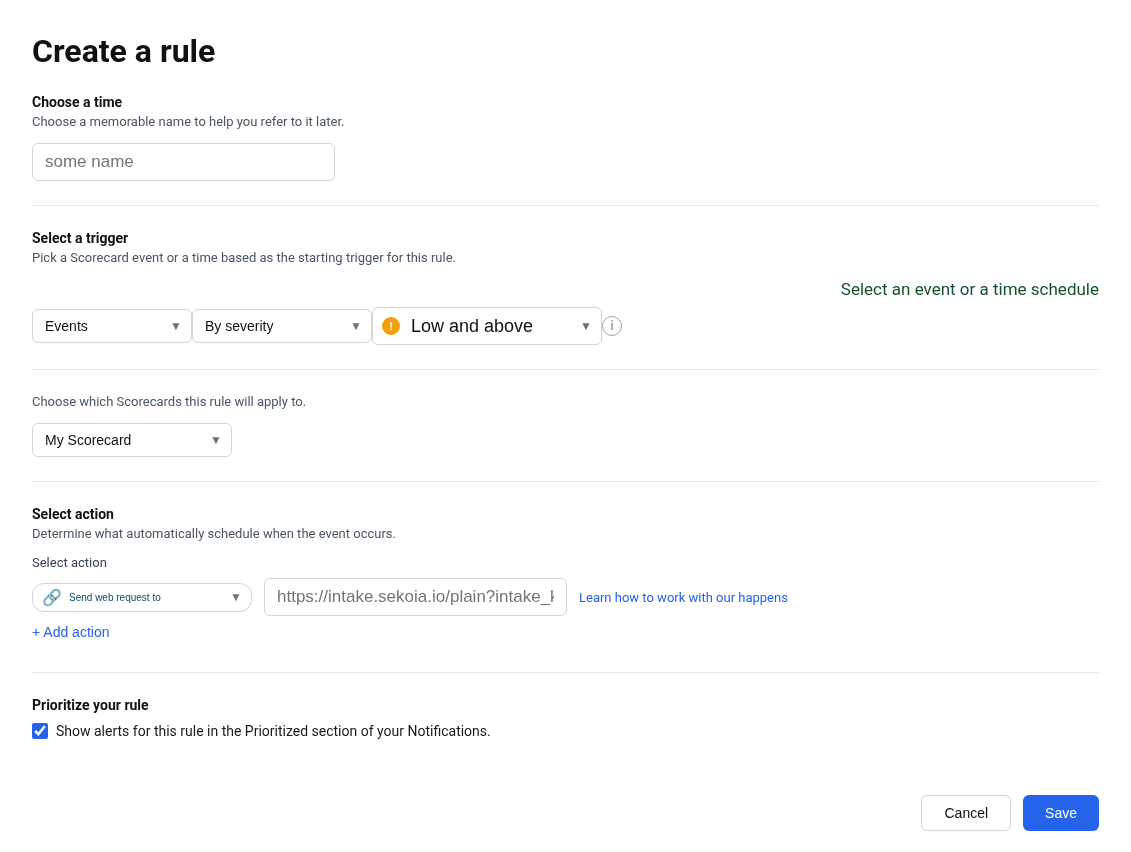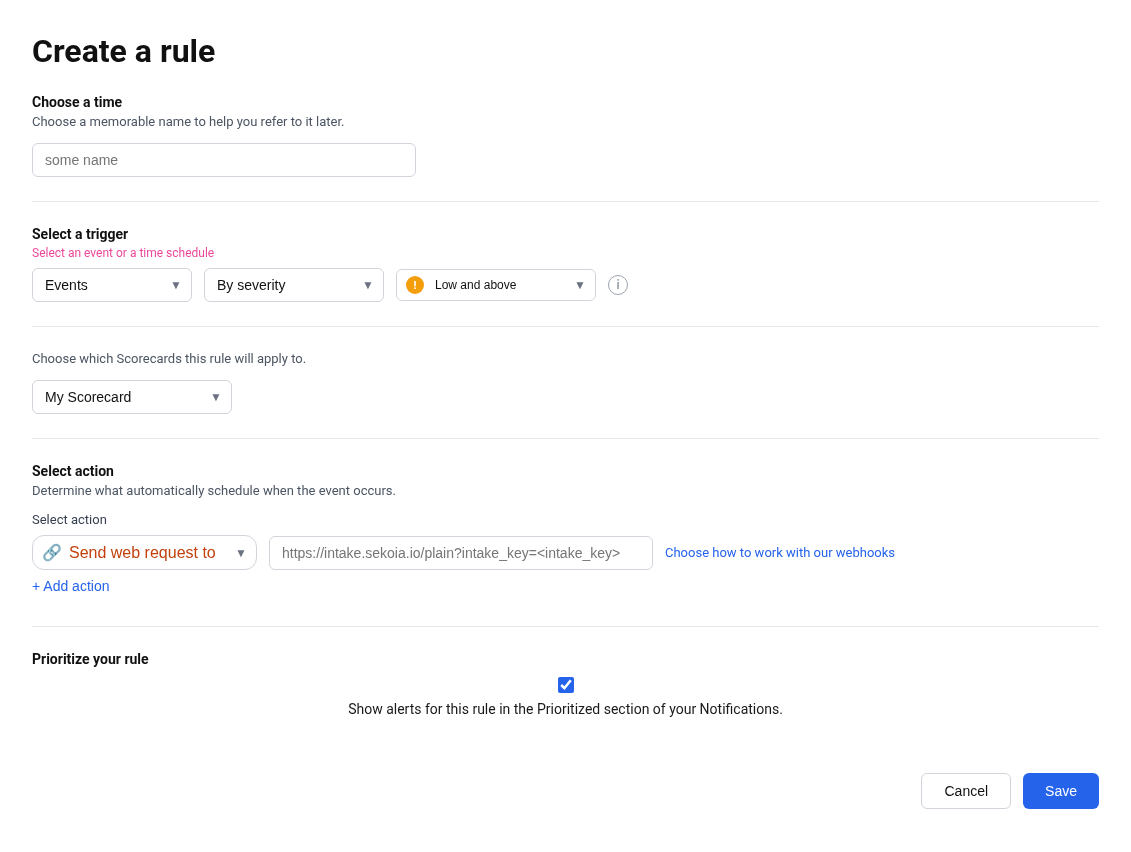--- a/index.html
+++ b/index.html
@@ -25,31 +25,32 @@
       font-weight: 700;
       margin-bottom: 4px;
       color: #111;
     }
     .section-desc {
       font-size: 13px;
       color: #4b5563;
       margin-bottom: 14px;
     }
     .section-sublabel {
-      font-size: 12px;
-      color: #ec4899;
+      font-size: 17px;
+      color: #14532d;
       margin-bottom: 8px;
+      text-align: right;
     }
     input[type="text"] {
       border: 1px solid #d1d5db;
       border-radius: 6px;
       padding: 8px 12px;
-      font-size: 14px;
-      color: #111;
-      width: 384px;
+      font-size: 17px;
+      color: #111;
+      width: 303px;
       outline: none;
     }
     .select-wrapper {
       position: relative;
       display: inline-flex;
       align-items: center;
     }
     select {
       appearance: none;
       -webkit-appearance: none;
@@ -65,37 +66,36 @@
     .chevron-icon {
       position: absolute;
       right: 10px;
       pointer-events: none;
       color: #6b7280;
       font-size: 12px;
     }
     .trigger-row {
       display: flex;
       align-items: center;
-      gap: 12px;
     }
     .trigger-row .select-wrapper select {
       min-width: 160px;
     }
     .severity-select-wrapper {
       position: relative;
       display: inline-flex;
       align-items: center;
     }
     .severity-select {
       appearance: none;
       -webkit-appearance: none;
       border: 1px solid #d1d5db;
       border-radius: 6px;
       padding: 8px 36px 8px 38px;
-      font-size: 12px;
+      font-size: 18px;
       color: #111;
       background: #fff;
       cursor: pointer;
       outline: none;
       min-width: 200px;
     }
     .severity-icon {
       position: absolute;
       left: 10px;
       pointer-events: none;
@@ -135,22 +135,22 @@
       position: relative;
       display: inline-flex;
       align-items: center;
     }
     .action-select {
       appearance: none;
       -webkit-appearance: none;
       border: 1px solid #d1d5db;
       border-radius: 12px;
       padding: 8px 36px 8px 36px;
-      font-size: 16px;
-      color: #c2410c;
+      font-size: 10px;
+      color: #0c4a6e;
       background: #fff;
       cursor: pointer;
       outline: none;
       min-width: 220px;
     }
     .webhook-icon {
       position: absolute;
       left: 10px;
       pointer-events: none;
       font-size: 16px;
@@ -179,21 +179,20 @@
       cursor: pointer;
       padding: 8px 0;
       display: flex;
       align-items: center;
       gap: 4px;
     }
     .checkbox-row {
       display: flex;
       align-items: center;
       gap: 8px;
-      flex-direction: column;
     }
     .checkbox-row input[type="checkbox"] {
       width: 16px;
       height: 16px;
       accent-color: #2563eb;
       cursor: pointer;
     }
     .checkbox-label {
       font-size: 14px;
       color: #1a1a1a;
@@ -236,20 +235,21 @@
 <h1>Create a rule</h1>
 
 <div class="section">
   <div class="section-title">Choose a time</div>
   <div class="section-desc">Choose a memorable name to help you refer to it later.</div>
   <input type="text" placeholder="some name" style="">
 </div>
 
 <div class="section">
   <div class="section-title">Select a trigger</div>
+  <div class="section-desc">Pick a Scorecard event or a time based as the starting trigger for this rule.</div>
   <div class="section-sublabel">Select an event or a time schedule</div>
   <div class="trigger-row">
 
     <div class="select-wrapper">
       <select>
         <option>Events</option>
         <option>Conditions</option>
         <option>Schedule</option>
       </select>
       <span class="chevron-icon">▼</span>
@@ -300,21 +300,21 @@
       <select class="action-select">
         <option>Send web request to</option>
         <option>Send email</option>
         <option>Send Slack message</option>
       </select>
       <span class="chevron-icon">▼</span>
     </div>
 
     <input type="text" class="url-input" placeholder="https://intake.sekoia.io/plain?intake_key=&lt;intake_key&gt;" style="">
 
-    <a class="webhook-link">Choose how to work with our webhooks</a>
+    <a class="webhook-link">Learn how to work with our happens</a>
   </div>
 
   <button class="add-action-btn">
     <span>+ Add action</span>
   </button>
 </div>
 
 <div class="section" style="border-bottom: none;">
   <div class="section-title">Prioritize your rule</div>
   <div class="checkbox-row" style="margin-top: 10px;">

